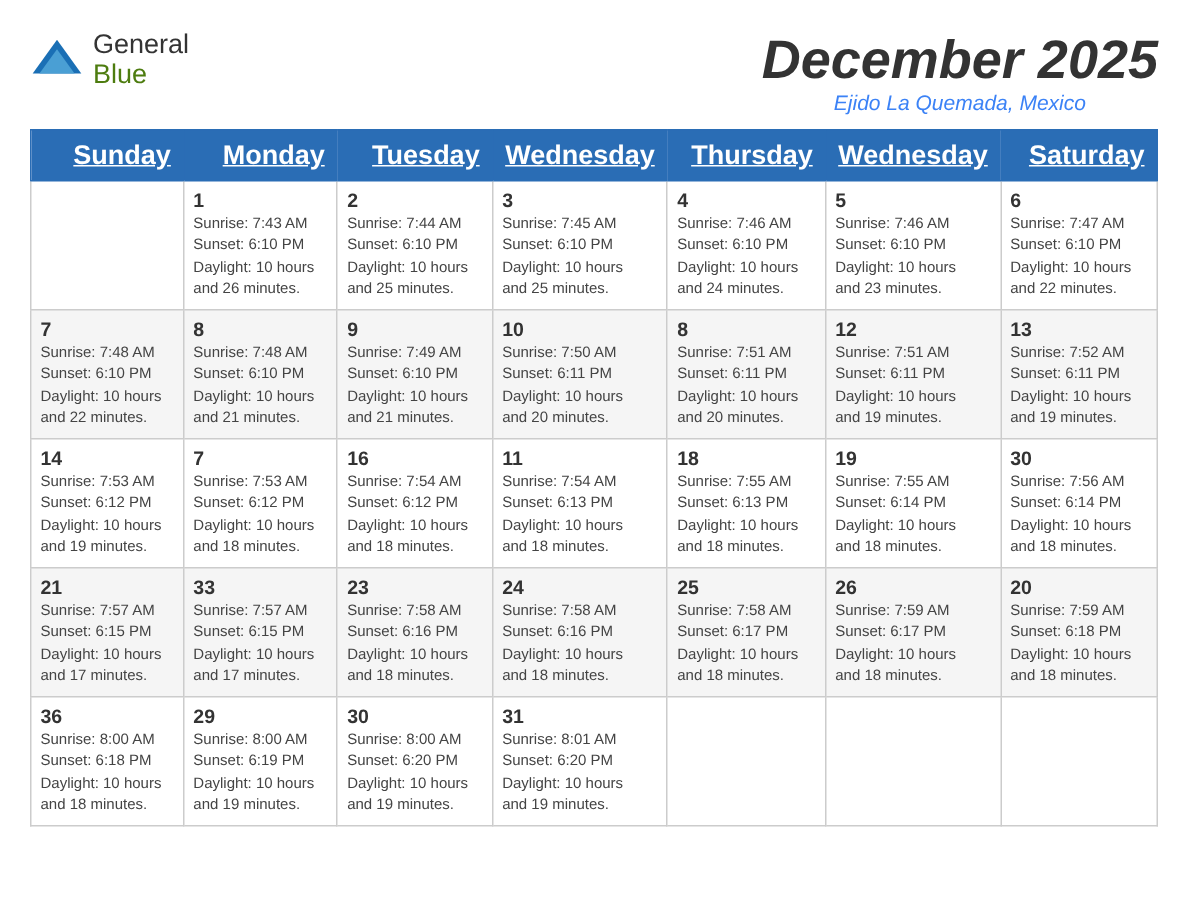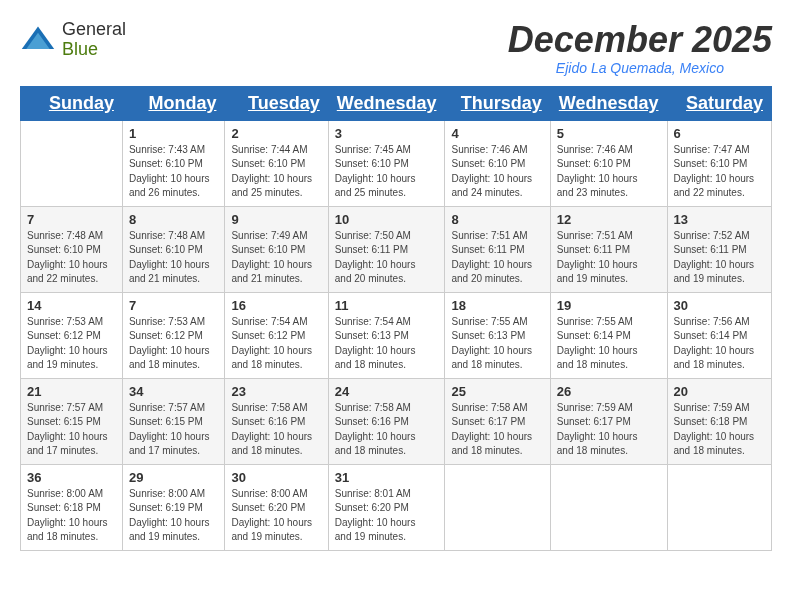--- a/index.html
+++ b/index.html
@@ -211,21 +211,21 @@
           <span class="day-number">30</span>
           <div class="day-info">Sunrise: 7:56 AM<br>Sunset: 6:14 PM<br>Daylight: 10 hours<br>and 18 minutes.</div>
         </td>
       </tr>
       <tr>
         <td>
           <span class="day-number">21</span>
           <div class="day-info">Sunrise: 7:57 AM<br>Sunset: 6:15 PM<br>Daylight: 10 hours<br>and 17 minutes.</div>
         </td>
         <td>
-          <span class="day-number">34</span>
+          <span class="day-number">33</span>
           <div class="day-info">Sunrise: 7:57 AM<br>Sunset: 6:15 PM<br>Daylight: 10 hours<br>and 17 minutes.</div>
         </td>
         <td>
           <span class="day-number">23</span>
           <div class="day-info">Sunrise: 7:58 AM<br>Sunset: 6:16 PM<br>Daylight: 10 hours<br>and 18 minutes.</div>
         </td>
         <td>
           <span class="day-number">24</span>
           <div class="day-info">Sunrise: 7:58 AM<br>Sunset: 6:16 PM<br>Daylight: 10 hours<br>and 18 minutes.</div>
         </td>

